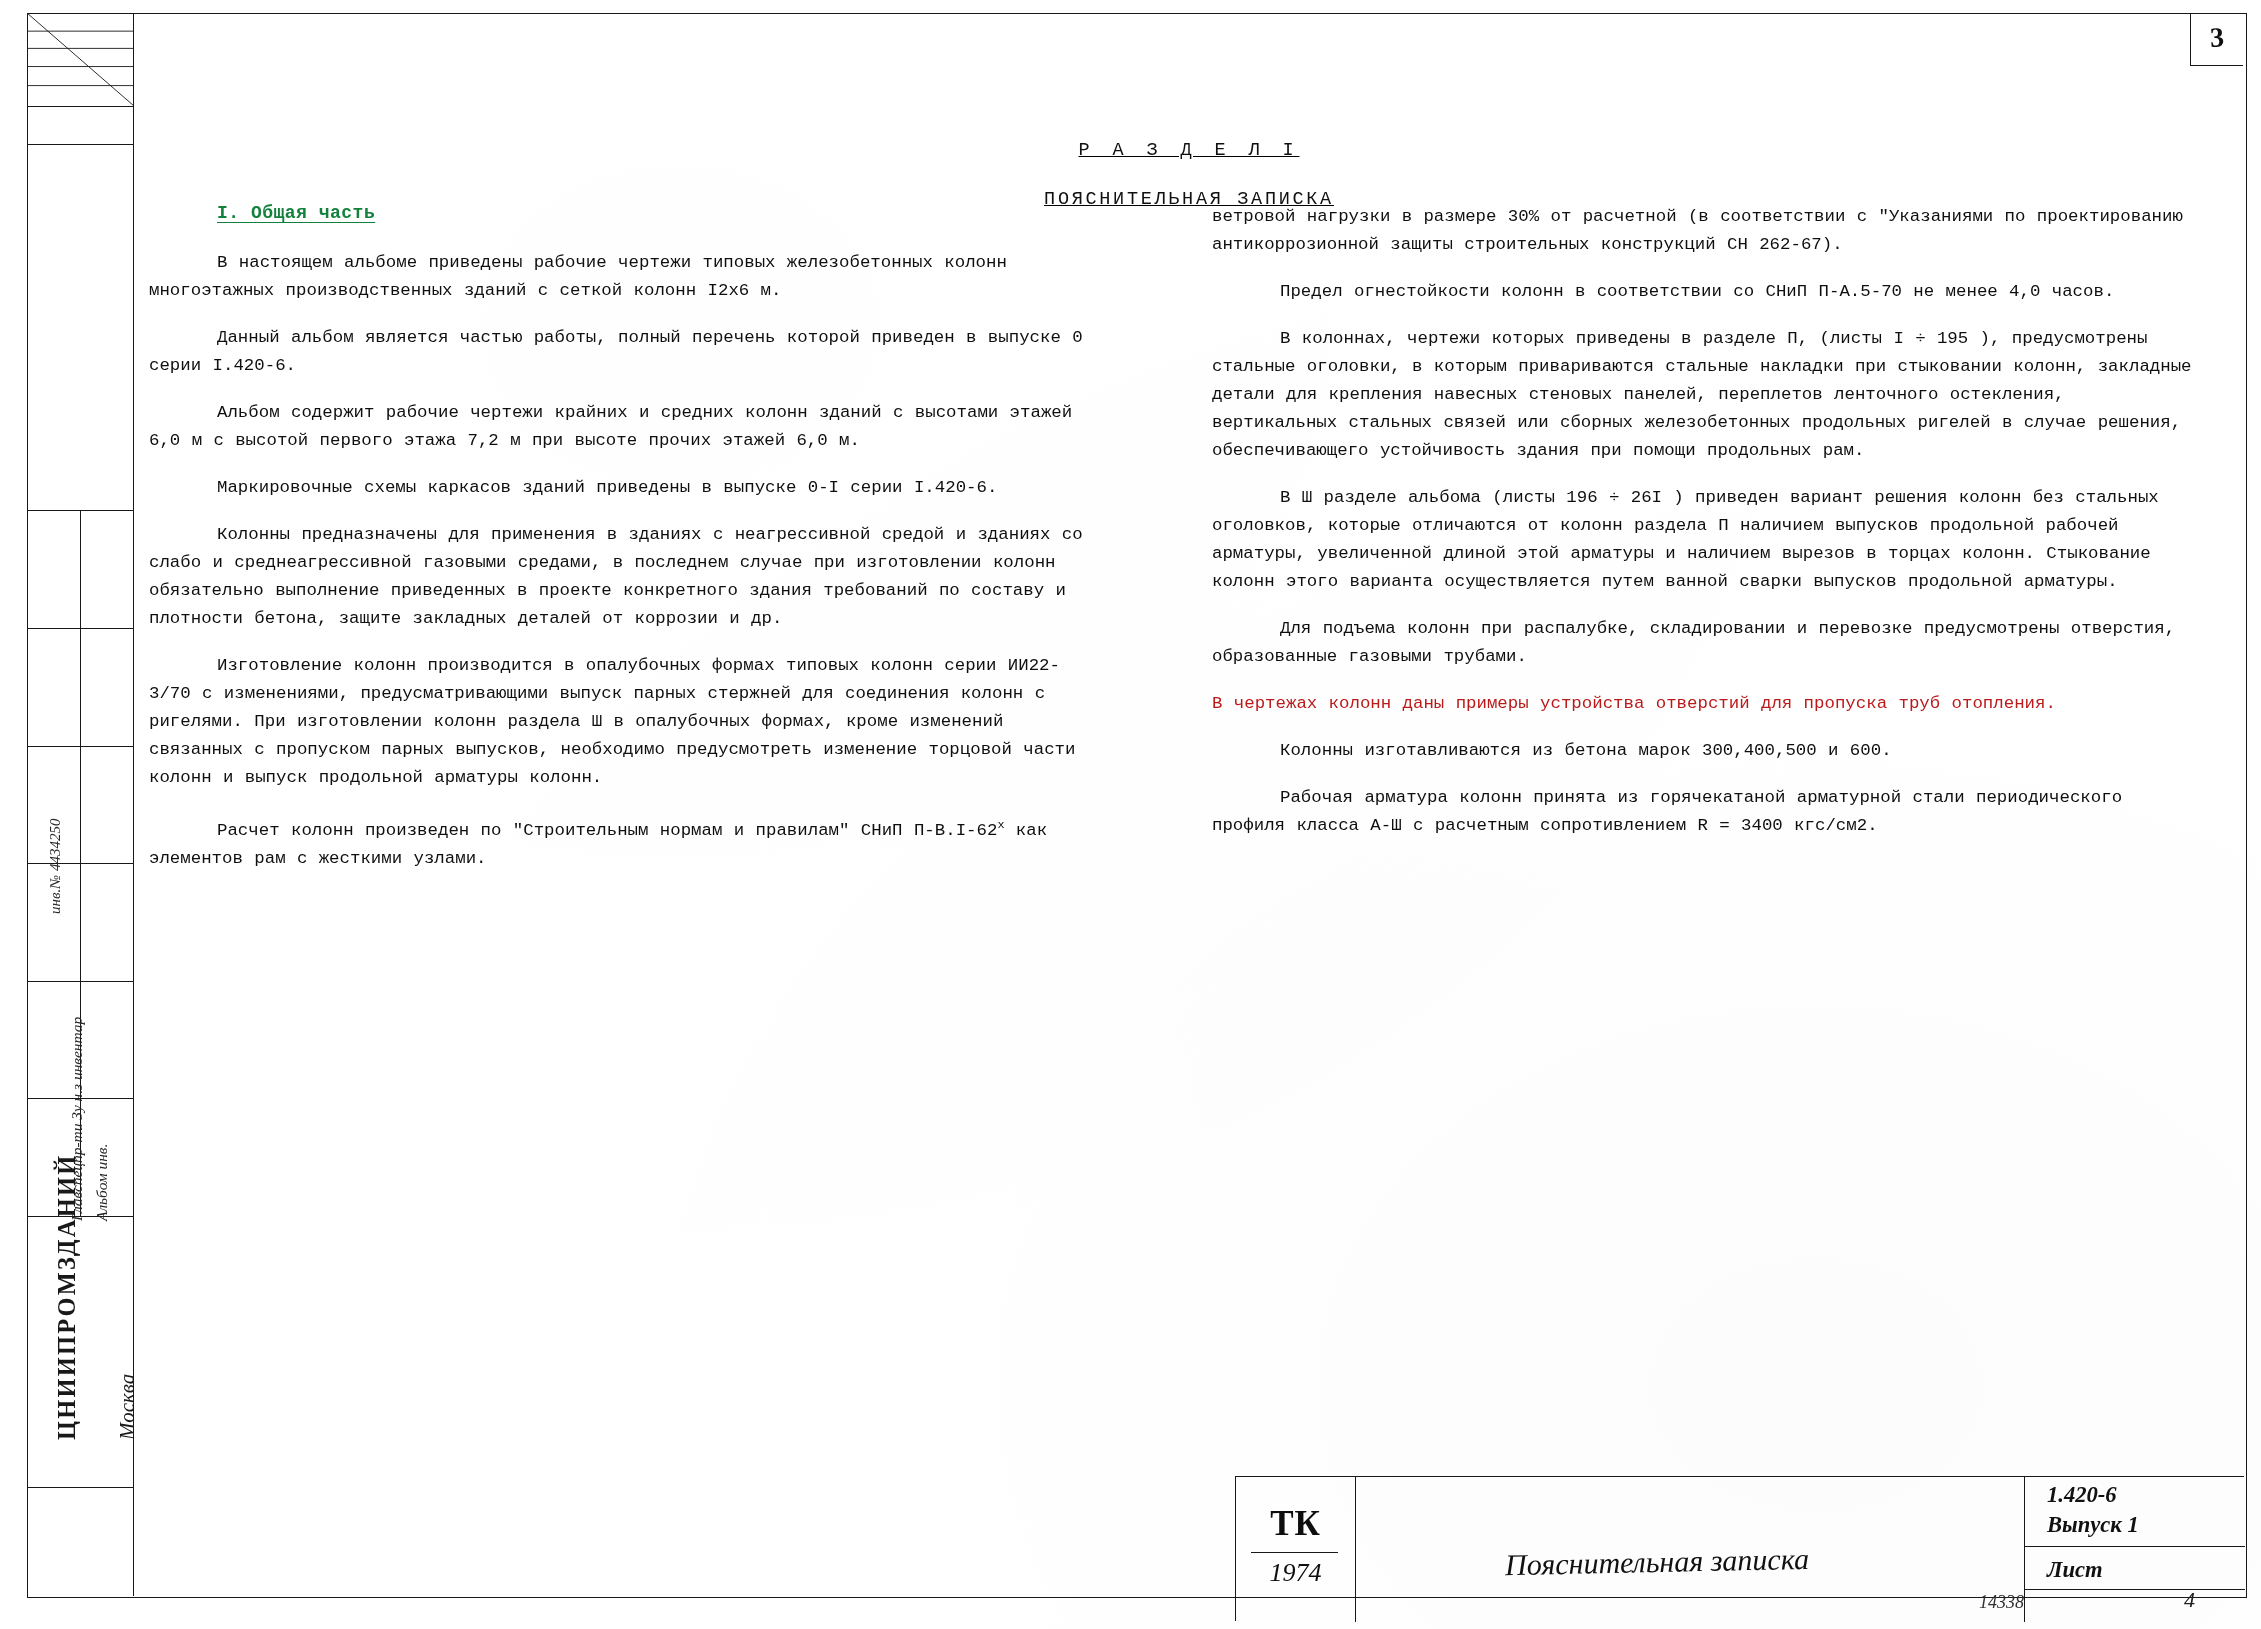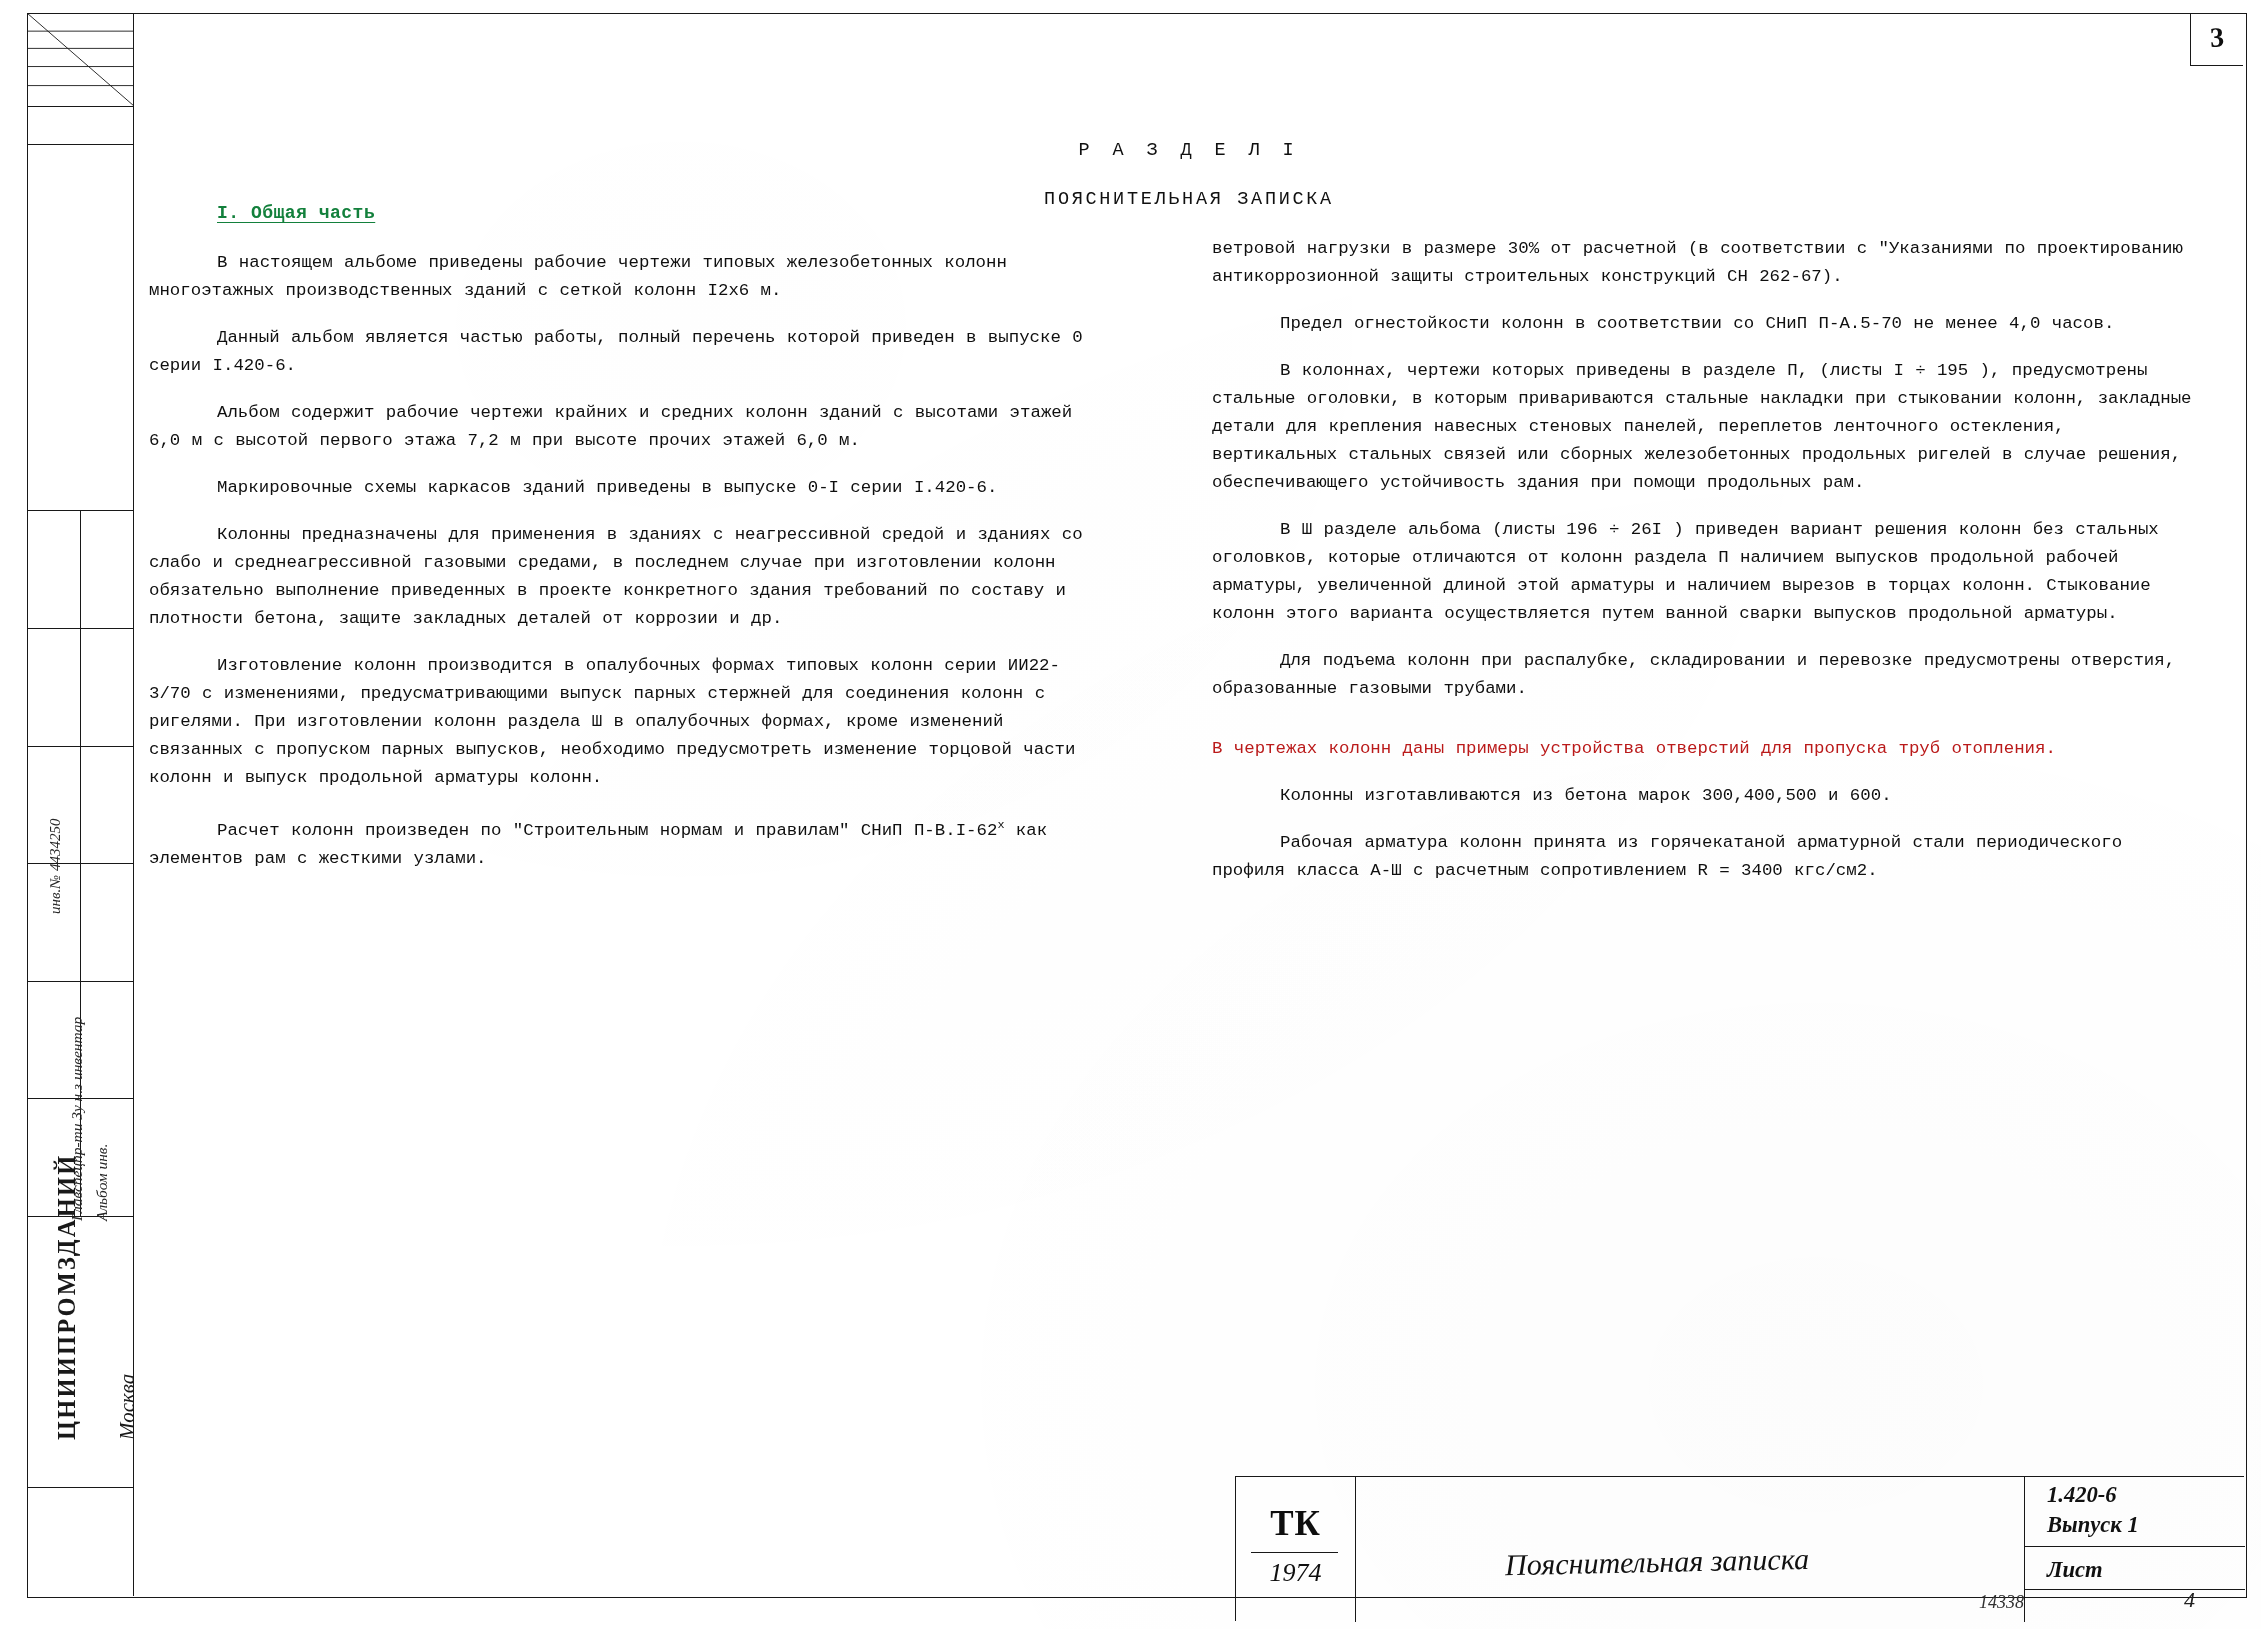--- a/index.html
+++ b/index.html
@@ -150,20 +150,21 @@
   
   .doc {
     position: absolute;
     left: 149px;
     top: 54px;
     width: 2080px;
     height: 1438px;
   }
   .heading-block {
     text-align: center;
+    text-decoration: underline;
   }
   .title-main {
     font-family: "Liberation Mono", monospace;
     font-size: 18.5px;
     letter-spacing: 5.9px;
     color: #121212;
     margin-top: 86px;
   }
   .title-sub {
     font-family: "Liberation Mono", monospace;
@@ -201,21 +202,21 @@
   p.para {
     font-family: "Liberation Mono", monospace;
     font-size: 17.4px;
     line-height: 28px;
     color: #111111;
     margin: 0 0 19px 0;
     text-indent: 68px;
     letter-spacing: 0px;
     word-spacing: 0.9px;
   }
-  p.para.noindent { text-indent: 0; margin-top: 32px; }
+  p.para.noindent { text-indent: 0; }
   p.para.faded { color: #b91c1c; }
   sup.x {
     font-size: 11.8px;
     vertical-align: super;
   }
 
   
   .stamp {
     position: absolute;
     left: 1235px;

